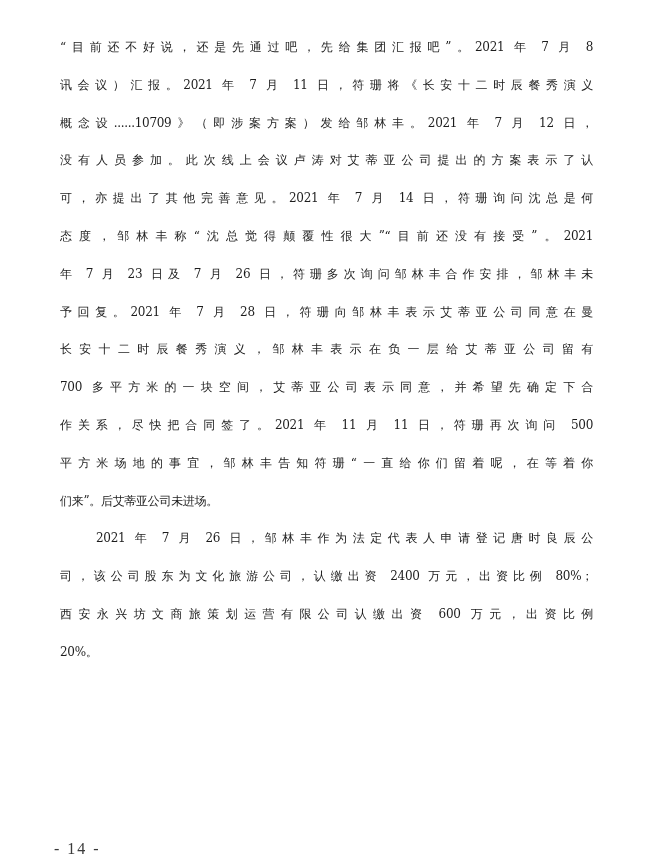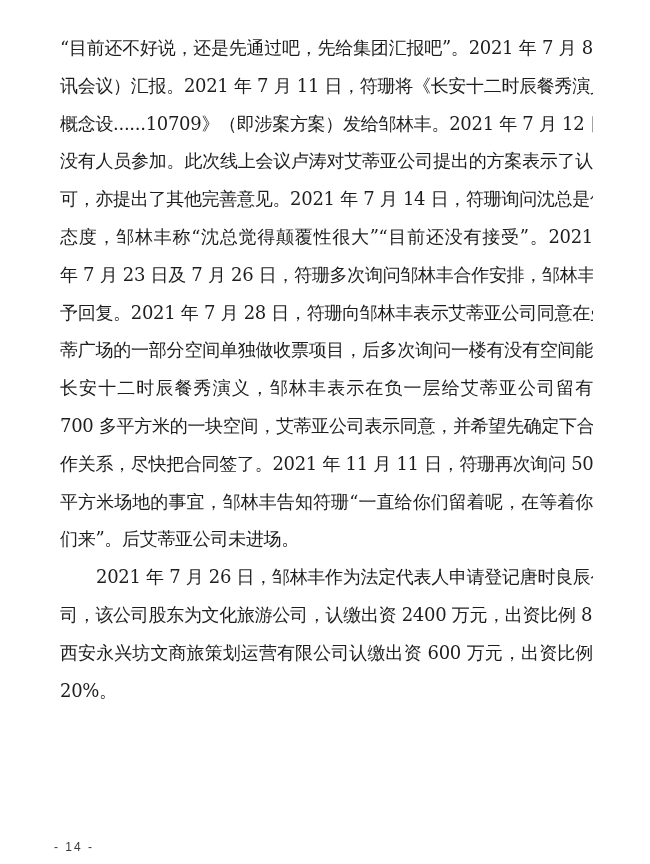--- a/index.html
+++ b/index.html
@@ -19,21 +19,21 @@
     position: absolute;
     left: 60px;
     top: 29px;
     width: 533px;
   }
   .paragraph {
     margin: 0;
     padding: 0;
   }
   .line {
-    font-size: 18px;
+    font-size: 12px;
     letter-spacing: -0.3px;
     line-height: 37.8px;
     height: 37.8px;
     color: var(--text-color, #1d1d1d);
     text-align: justify;
     text-align-last: justify;
     -moz-text-align-last: justify;
     white-space: nowrap;
     overflow: hidden;
   }
@@ -42,41 +42,40 @@
     text-align-last: left;
     -moz-text-align-last: left;
   }
   .line.indent {
     text-indent: 36px;
   }
   .footer {
     position: absolute;
     left: 54px;
     top: 840px;
-    font-size: 12px;
+    font-size: 16px;
     letter-spacing: 2px;
     color: var(--footer-color, #3a3a3a);
-    font-family: Liberation Sans, sans-serif;
+    font-family: Liberation Serif, serif;
   }
 </style>
 </head>
 <body>
 
 <div class="page">
   <div class="text-block">
       <div class="paragraph">
         <div class="line">“目前还不好说，还是先通过吧，先给集团汇报吧”。2021 年 7 月 8</div>
         <div class="line">讯会议）汇报。2021 年 7 月 11 日，符珊将《长安十二时辰餐秀演义</div>
         <div class="line">概念设......10709》（即涉案方案）发给邹林丰。2021 年 7 月 12 日，</div>
         <div class="line">没有人员参加。此次线上会议卢涛对艾蒂亚公司提出的方案表示了认</div>
         <div class="line">可，亦提出了其他完善意见。2021 年 7 月 14 日，符珊询问沈总是何</div>
         <div class="line">态度，邹林丰称“沈总觉得颠覆性很大”“目前还没有接受”。2021</div>
         <div class="line">年 7 月 23 日及 7 月 26 日，符珊多次询问邹林丰合作安排，邹林丰未</div>
         <div class="line">予回复。2021 年 7 月 28 日，符珊向邹林丰表示艾蒂亚公司同意在曼</div>
-        <div class="line">蒂广场的一部分空间单独做收票项目，后多次询问一楼有没有空间能</div>
         <div class="line">长安十二时辰餐秀演义，邹林丰表示在负一层给艾蒂亚公司留有</div>
         <div class="line">700 多平方米的一块空间，艾蒂亚公司表示同意，并希望先确定下合</div>
         <div class="line">作关系，尽快把合同签了。2021 年 11 月 11 日，符珊再次询问 500</div>
         <div class="line">平方米场地的事宜，邹林丰告知符珊“一直给你们留着呢，在等着你</div>
         <div class="line last">们来”。后艾蒂亚公司未进场。</div>
       </div>
       <div class="paragraph">
         <div class="line indent">2021 年 7 月 26 日，邹林丰作为法定代表人申请登记唐时良辰公</div>
         <div class="line">司，该公司股东为文化旅游公司，认缴出资 2400 万元，出资比例 80%；</div>
         <div class="line">西安永兴坊文商旅策划运营有限公司认缴出资 600 万元，出资比例</div>

